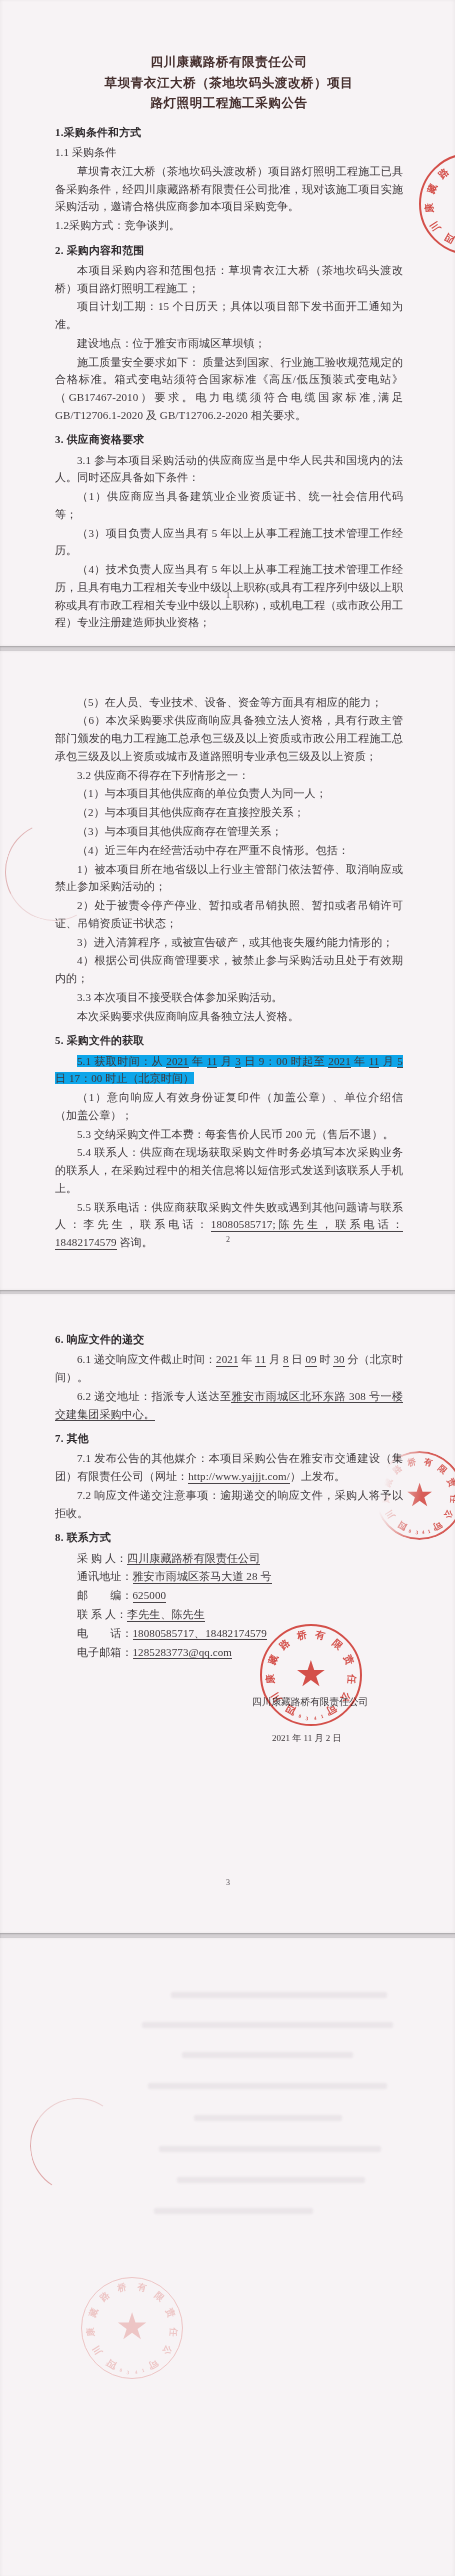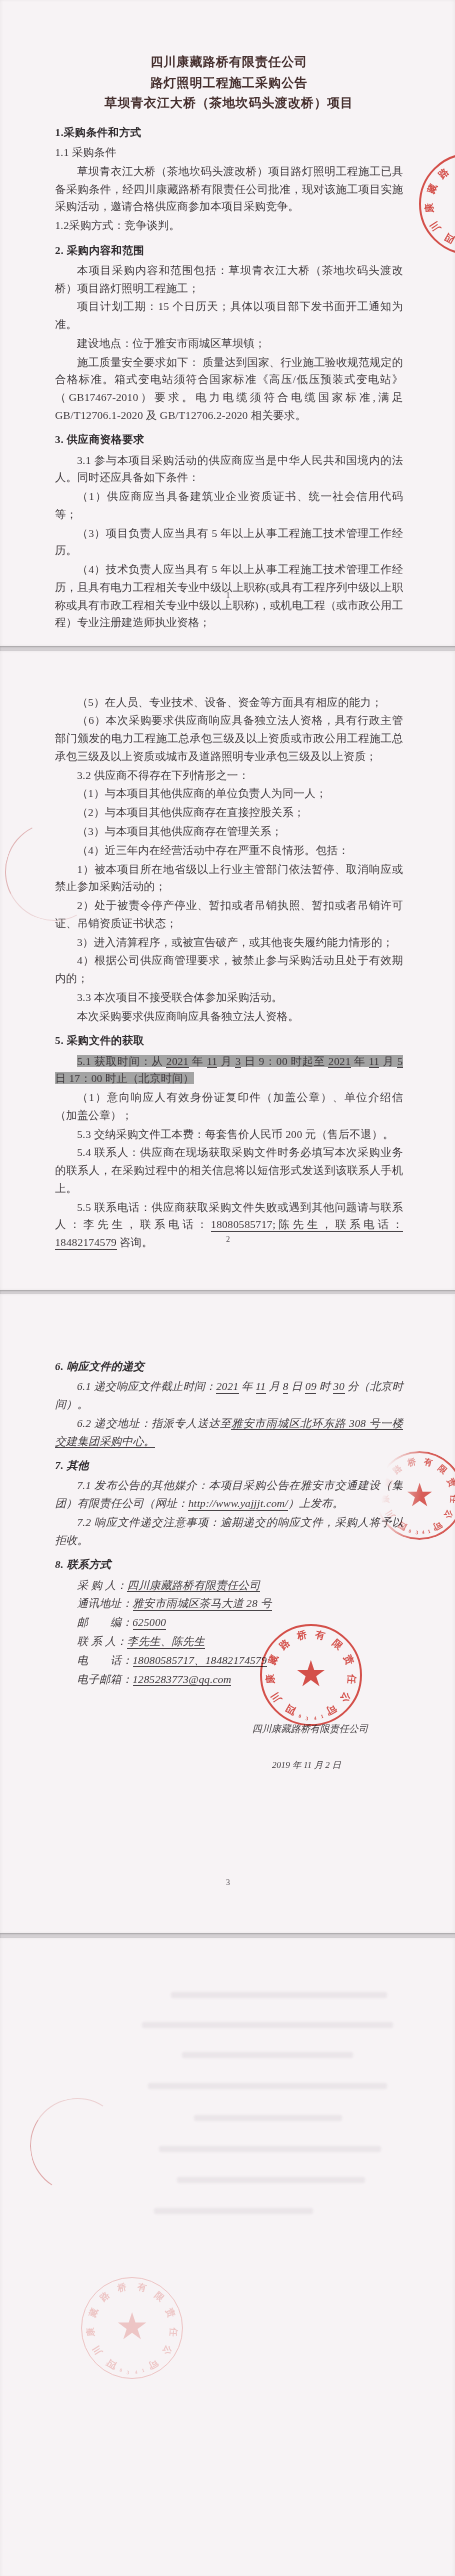--- a/index.html
+++ b/index.html
@@ -16,38 +16,38 @@
     background:#f7f3f5;
     overflow:hidden;
     box-shadow:inset -2.3px 0 3.4px rgba(0,0,0,.04), inset 1.7px 0 2.8px rgba(0,0,0,.03);
   }
   #p1{height:646px;}
   #p2,#p3,#p4{height:639px;}
   .gap{height:4.6px;background:#d4d0d3;box-shadow:inset 0 1.1px 1.7px rgba(0,0,0,.22);}
   .content{position:relative;padding:0 53px 0 55px;z-index:2;}
   #p1 .content{padding-top:52px;}
   #p2 .content{padding-top:42px;}
-  #p3 .content{padding-top:57px;font-style:italic;}
+  #p3 .content{padding-top:30px;}
 
   .title{margin:0 0 10.2px 0;text-align:center;}
   .title-line{
     font-size:12.5px;font-weight:700;line-height:20.5px;
     color:#452f2e;letter-spacing:0.6px;
   }
   .h{
     font-size:10.8px;font-weight:700;line-height:17px;
     color:#312d30;margin:6.8px 0 3.4px 0;letter-spacing:0.3px;
   }
   .p{
     font-size:11px;line-height:17.7px;margin:1.1px 0;
     text-align:justify;text-indent:2em;letter-spacing:0.1px;
   }
   .p.noind{text-indent:0;}
   .u{border-bottom:0.6px solid #4a4549;padding-bottom:0.6px;}
-  .hl{background:#a3a3a3;}
+  .hl{background:#0ea5e9;}
   .sig{
     font-size:9.7px;line-height:17px;margin-top:32px;
     padding-left:197px;text-indent:0;position:relative;z-index:1;
   }
   .date{
     font-size:9px;line-height:17px;margin-top:19.4px;
     padding-left:217px;text-indent:0;position:relative;z-index:1;
   }
   .pagenum{
     position:absolute;left:0;bottom:46px;width:100%;
@@ -98,22 +98,22 @@
     background:rgba(145,133,145,.12);filter:blur(0.9px);z-index:1;
   }
 </style>
 </head>
 <body>
 
 <div class="page" id="p1">
   <div class="content">
       <div class="title">
         <div class="title-line">四川康藏路桥有限责任公司</div>
+        <div class="title-line">草坝青衣江大桥（茶地坎码头渡改桥）项目</div>
         <div class="title-line">路灯照明工程施工采购公告</div>
-        <div class="title-line">草坝青衣江大桥（茶地坎码头渡改桥）项目</div>
       </div>
       <div class="h"><span>1.采购条件和方式</span></div>
       <div class="p noind"><span>1.1 采购条件</span></div>
       <div class="p"><span>草坝青衣江大桥（茶地坎码头渡改桥）项目路灯照明工程施工已具备采购条件，经四川康藏路桥有限责任公司批准，现对该施工项目实施采购活动，邀请合格供应商参加本项目采购竞争。</span></div>
       <div class="p noind"><span>1.2采购方式：竞争谈判。</span></div>
       <div class="h"><span>2. 采购内容和范围</span></div>
       <div class="p"><span>本项目采购内容和范围包括：草坝青衣江大桥（茶地坎码头渡改桥）项目路灯照明工程施工；</span></div>
       <div class="p"><span>项目计划工期：15 个日历天；具体以项目部下发书面开工通知为准。</span></div>
       <div class="p"><span>建设地点：位于雅安市雨城区草坝镇；</span></div>
       <div class="p"><span>施工质量安全要求如下： 质量达到国家、行业施工验收规范规定的合格标准。箱式变电站须符合国家标准《高压/低压预装式变电站》（GB17467-2010）要求。电力电缆须符合电缆国家标准,满足 GB/T12706.1-2020 及 GB/T12706.2-2020 相关要求。</span></div>
@@ -174,21 +174,21 @@
       <div class="p"><span>7.1 发布公告的其他媒介：本项目采购公告在雅安市交通建设（集团）有限责任公司（网址：</span><span class="u">http://www.yajjjt.com/</span><span>）上发布。</span></div>
       <div class="p"><span>7.2 响应文件递交注意事项：逾期递交的响应文件，采购人将予以拒收。</span></div>
       <div class="h"><span>8. 联系方式</span></div>
       <div class="p"><span>采 购 人：</span><span class="u">四川康藏路桥有限责任公司</span></div>
       <div class="p"><span>通讯地址：</span><span class="u">雅安市雨城区茶马大道 28 号</span></div>
       <div class="p"><span>邮　　编：</span><span class="u">625000</span></div>
       <div class="p"><span>联 系 人：</span><span class="u">李先生、陈先生</span></div>
       <div class="p"><span>电　　话：</span><span class="u">18080585717、18482174579</span></div>
       <div class="p"><span>电子邮箱：</span><span class="u">1285283773@qq.com</span></div>
       <div class="sig"><span>四川康藏路桥有限责任公司</span></div>
-      <div class="date"><span>2019 年 11 月 2 日</span></div>
+      <div class="date"><span>2021 年 11 月 2 日</span></div>
     </div>
   <div class="pagenum">3</div>
   <div class="seal fade-left" style="left:375px;top:157px;width:85px;height:85px;">
       <span class="seal-ch" style="font-size: 8.5px; left: 26px; top: 72px; transform: translate(-50%, -50%) rotate(-150deg);">四</span>
       <span class="seal-ch" style="font-size: 8.5px; left: 14.4px; top: 61px; transform: translate(-50%, -50%) rotate(-122.727deg);">川</span>
       <span class="seal-ch" style="font-size: 8.5px; left: 9.3px; top: 46px; transform: translate(-50%, -50%) rotate(-95.4545deg);">康</span>
       <span class="seal-ch" style="font-size: 8.5px; left: 11.5px; top: 30px; transform: translate(-50%, -50%) rotate(-68.1818deg);">藏</span>
       <span class="seal-ch" style="font-size: 8.5px; left: 21px; top: 17.3px; transform: translate(-50%, -50%) rotate(-40.9091deg);">路</span>
       <span class="seal-ch" style="font-size: 8.5px; left: 35px; top: 10px; transform: translate(-50%, -50%) rotate(-13.6364deg);">桥</span>
       <span class="seal-ch" style="font-size: 8.5px; left: 51px; top: 10px; transform: translate(-50%, -50%) rotate(13.6364deg);">有</span>

